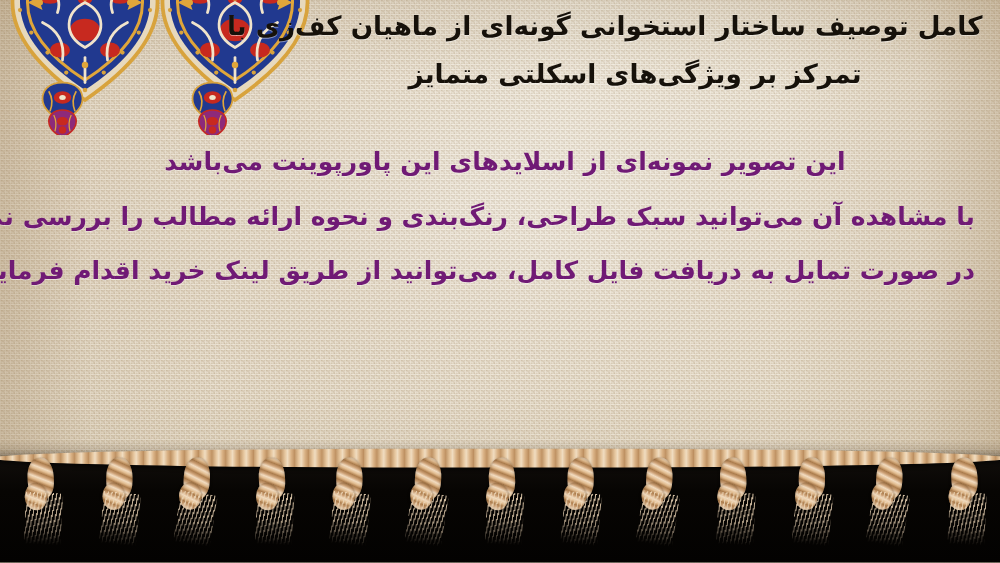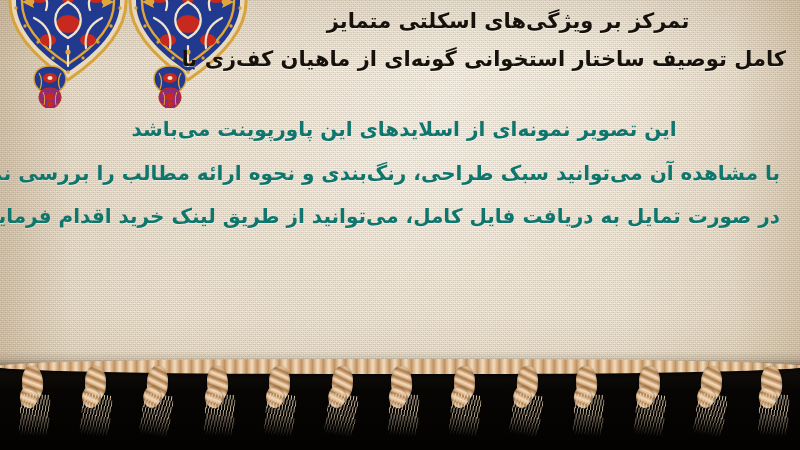--- a/index.html
+++ b/index.html
@@ -122,21 +122,21 @@
     line-height:38px;
     font-weight:700;
     letter-spacing:0;
     white-space:nowrap;
     text-shadow:0 1px 0 rgba(255,255,255,.45);
   }
   .body-block{
     position:absolute;
     top:108px;left:28px;right:20px;
     text-align:center;
-    color:#0f766e;
+    color:#701a75;
     direction:rtl;
   }
   .body-line{
     font-size:20px;
     line-height:43px;
     font-weight:700;
     white-space:nowrap;
     text-shadow:0 1px 0 rgba(255,255,255,.4);
   }
   .body-line.first{ margin-bottom:1px; }
@@ -247,22 +247,22 @@
       <svg viewBox="0 0 120 160" width="120" height="160" aria-hidden="true">
         <use href="#medal" x="0" y="-8"></use>
         <use href="#drop" x="24" y="118"></use>
         <use href="#drop2" x="30" y="140"></use>
         <circle cx="42" cy="156" r="3" fill="#c7291f"></circle>
       </svg>
     </div>
   </div>
 
   <div class="title-block">
+    <div class="title-line">کامل توصیف ساختار استخوانی گونه‌ای از ماهیان کف‌زی با</div>
     <div class="title-line">تمرکز بر ویژگی‌های اسکلتی متمایز</div>
-    <div class="title-line">کامل توصیف ساختار استخوانی گونه‌ای از ماهیان کف‌زی با</div>
   </div>
 
   <div class="body-block">
     <div class="body-line first">این تصویر نمونه‌ای از اسلایدهای این پاورپوینت می‌باشد</div>
     <div class="body-line">با مشاهده آن می‌توانید سبک طراحی، رنگ‌بندی و نحوه ارائه مطالب را بررسی نمایید</div>
     <div class="body-line">در صورت تمایل به دریافت فایل کامل، می‌توانید از طریق لینک خرید اقدام فرمایید</div>
   </div>
 
   <div class="band-edge"></div>
   <div class="bottom-band"></div>

